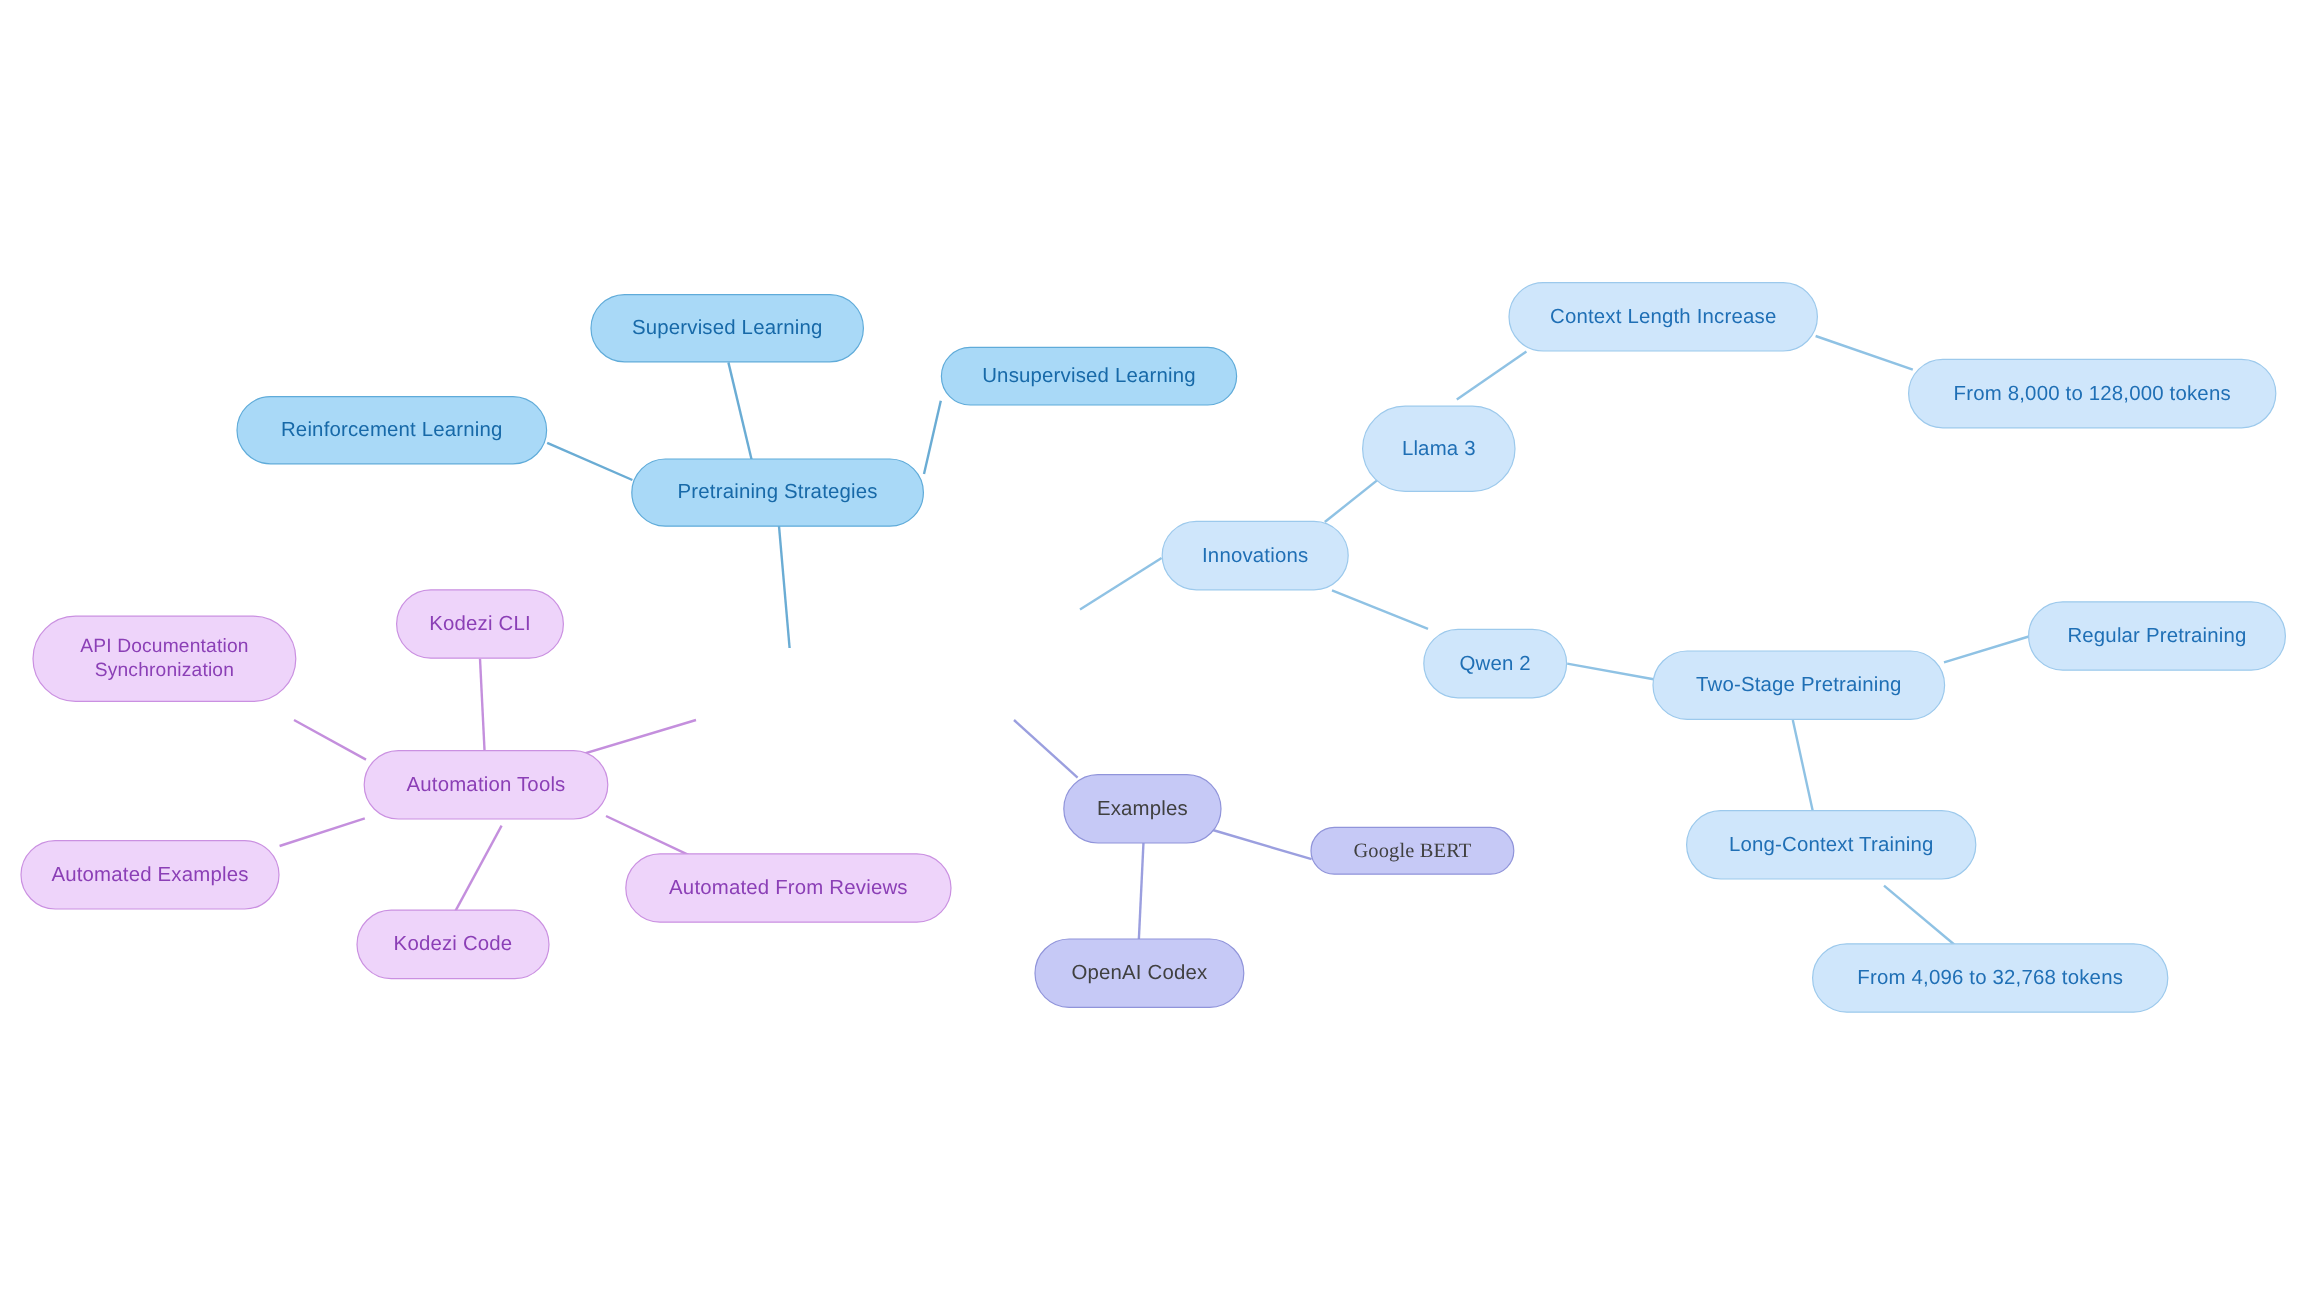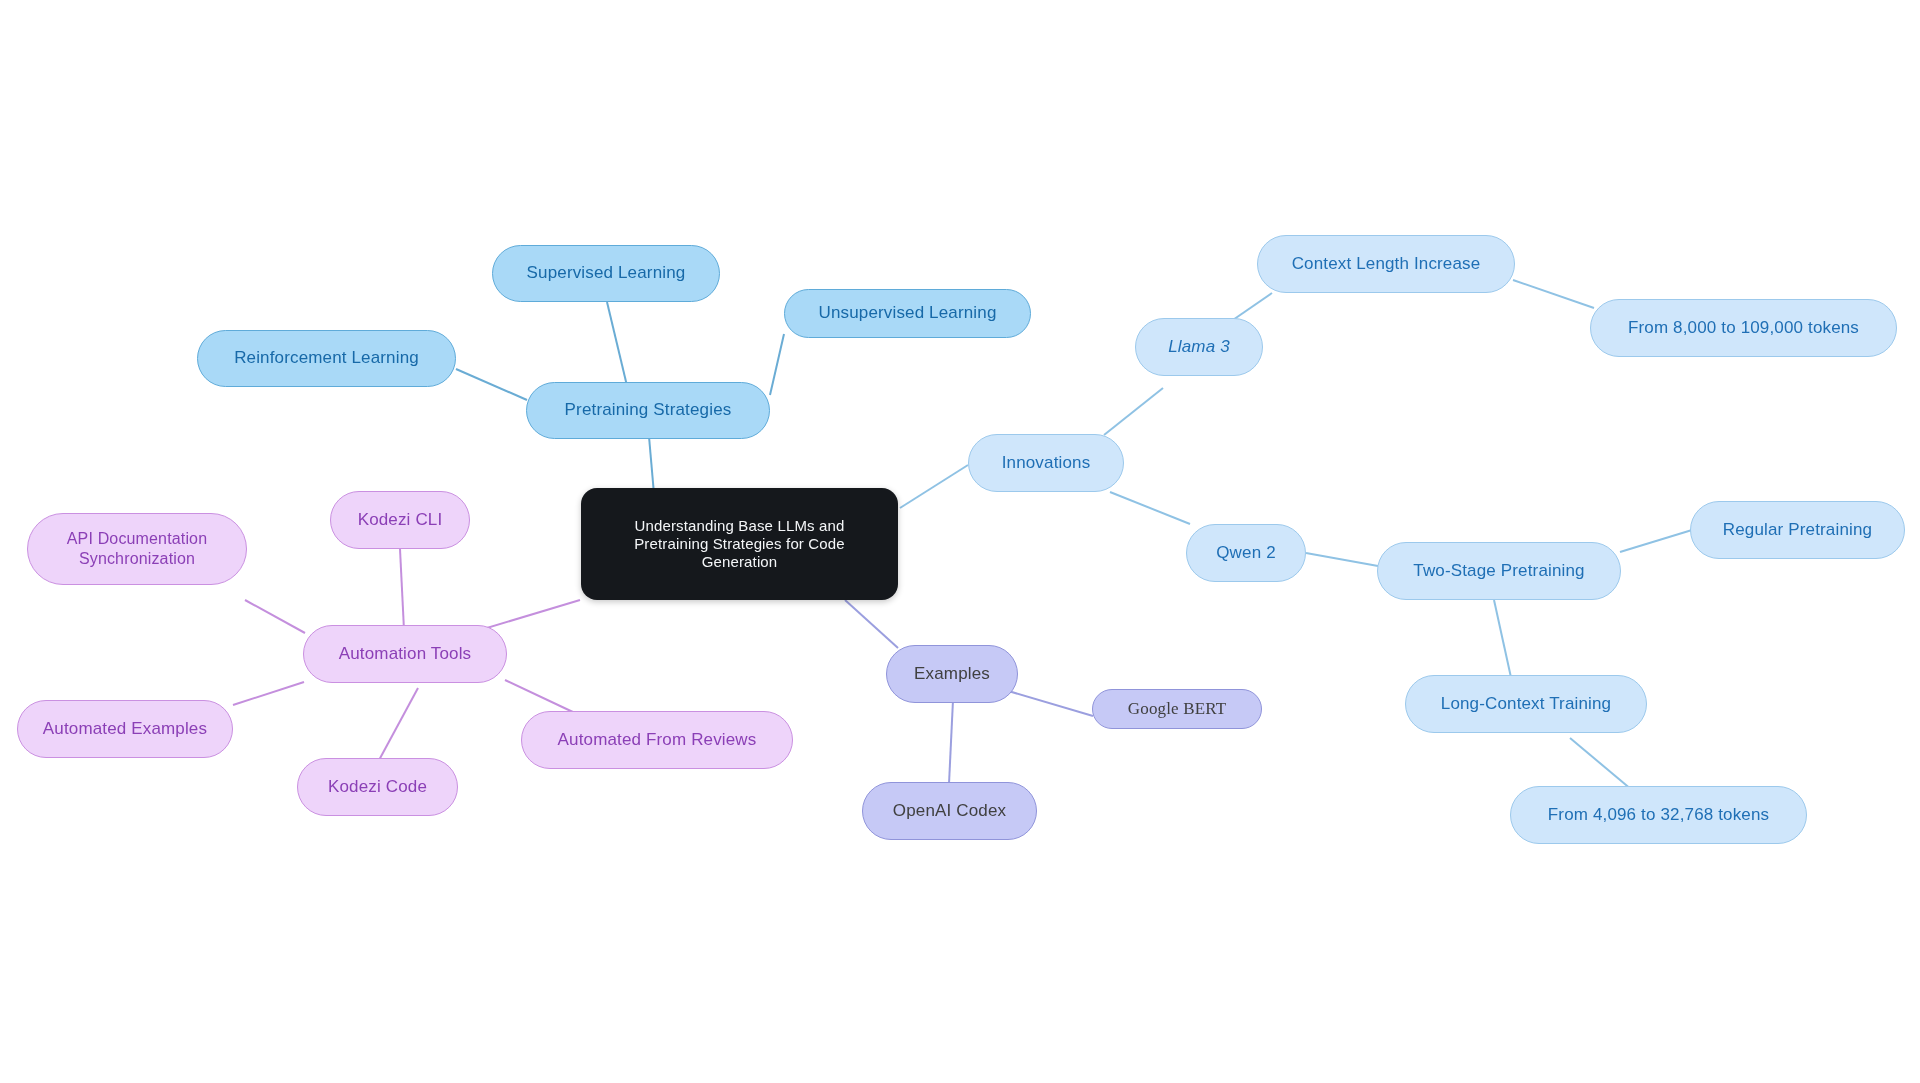--- a/index.html
+++ b/index.html
@@ -111,23 +111,20 @@
 
     <path d="M 404 630 L 400 549" stroke="#c48fdd" stroke-width="2" fill="none"></path>
 
     <path d="M 418 688 L 378 762" stroke="#c48fdd" stroke-width="2" fill="none"></path>
 
     <path d="M 304 682 L 233 705" stroke="#c48fdd" stroke-width="2" fill="none"></path>
 
     <path d="M 505 680 L 575 713" stroke="#c48fdd" stroke-width="2" fill="none"></path>
   </svg>
 
-  <div class="node root pal-dark" style="left:581px; top:488px; width:317px; height:112px;">
-    <span class="node-label">Understanding Base LLMs and Pretraining Strategies for Code Generation</span>
-  </div>
 
   <div class="node pal-blue fs-17" style="left:526px; top:382px; width:244px; height:57px;">
     <span class="node-label">Pretraining Strategies</span>
   </div>
 
   <div class="node pal-blue fs-17" style="left:492px; top:245px; width:228px; height:57px;">
     <span class="node-label">Supervised Learning</span>
   </div>
 
   <div class="node pal-blue fs-17" style="left:784px; top:289px; width:247px; height:49px;">
@@ -135,30 +132,30 @@
   </div>
 
   <div class="node pal-blue fs-17" style="left:197px; top:330px; width:259px; height:57px;">
     <span class="node-label">Reinforcement Learning</span>
   </div>
 
   <div class="node pal-lightblue fs-17" style="left:968px; top:434px; width:156px; height:58px;">
     <span class="node-label">Innovations</span>
   </div>
 
-  <div class="node pal-lightblue fs-17" style="left:1135px; top:318px; width:128px; height:58px;font-style:italic;">
+  <div class="node pal-lightblue fs-17" style="left:1135px; top:338px; width:128px; height:72px;">
     <span class="node-label">Llama 3</span>
   </div>
 
   <div class="node pal-lightblue fs-17" style="left:1257px; top:235px; width:258px; height:58px;">
     <span class="node-label">Context Length Increase</span>
   </div>
 
   <div class="node pal-lightblue fs-17" style="left:1590px; top:299px; width:307px; height:58px;">
-    <span class="node-label">From 8,000 to 109,000 tokens</span>
+    <span class="node-label">From 8,000 to 128,000 tokens</span>
   </div>
 
   <div class="node pal-lightblue fs-17" style="left:1186px; top:524px; width:120px; height:58px;">
     <span class="node-label">Qwen 2</span>
   </div>
 
   <div class="node pal-lightblue fs-17" style="left:1377px; top:542px; width:244px; height:58px;">
     <span class="node-label">Two-Stage Pretraining</span>
   </div>
 

